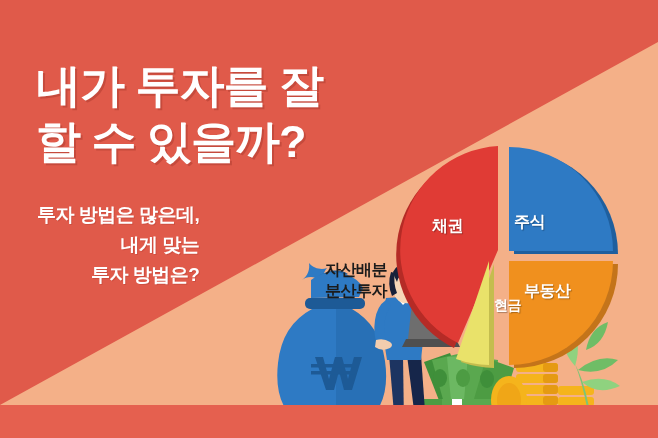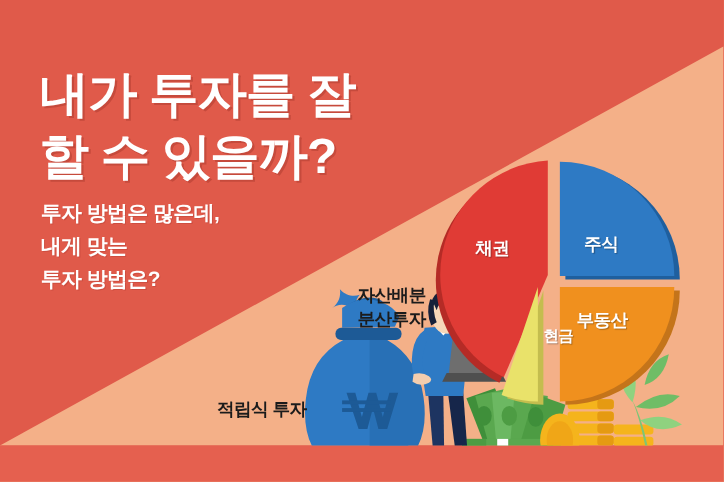--- a/index.html
+++ b/index.html
@@ -21,27 +21,28 @@
   .headline{
     position:absolute;left:36px;top:58px;
     color:#ffffff;
     font-size:45px;line-height:56px;
     font-weight:bold;
     letter-spacing:-1px;
     text-shadow:2px 2px 0 rgba(150,45,35,0.35);
     white-space:pre;
   }
   .subhead{
-    position:absolute;left:37px;top:180px;
+    position:absolute;left:37px;top:200px;
     color:#ffffff;
     font-size:19px;line-height:30px;
     font-weight:bold;
     letter-spacing:-0.5px;
     white-space:pre;
     text-shadow:1px 1px 0 rgba(150,45,35,0.25);
+    text-align:right;
   }
 
   
   .anno{
     position:absolute;
     color:#1b1b1b;
     font-size:16px;line-height:21px;
     font-weight:bold;
     letter-spacing:-0.5px;
     text-align:center;
@@ -55,21 +56,21 @@
   .pie svg{display:block;}
   .slice-label{
     position:absolute;
     color:#ffffff;
     font-size:16px;
     font-weight:bold;
     letter-spacing:-0.5px;
     text-shadow:1px 1px 1px rgba(0,0,0,0.30);
     white-space:nowrap;
   }
-  .lbl-stock{left:531px;top:212px;}
+  .lbl-stock{left:514px;top:212px;}
   .lbl-realestate{left:524px;top:281px;}
   .lbl-bond{left:432px;top:216px;}
   .lbl-cash{left:462px;top:297px;font-size:14px;margin-left:32px;}
 
   
   .illus{position:absolute;left:0;top:0;width:658px;height:438px;pointer-events:none;}
 </style>
 </head>
 <body>
 
@@ -211,15 +212,14 @@
     </svg>
   </div>
 
   <div class="slice-label lbl-stock">주식</div>
   <div class="slice-label lbl-realestate">부동산</div>
   <div class="slice-label lbl-cash">현금</div>
   <div class="slice-label lbl-bond">채권</div>
 
   <div class="anno anno-alloc">자산배분
 분산투자</div>
-  <div class="anno anno-regular">적립식 투자</div>
 
 </div>
 
 </body></html>

